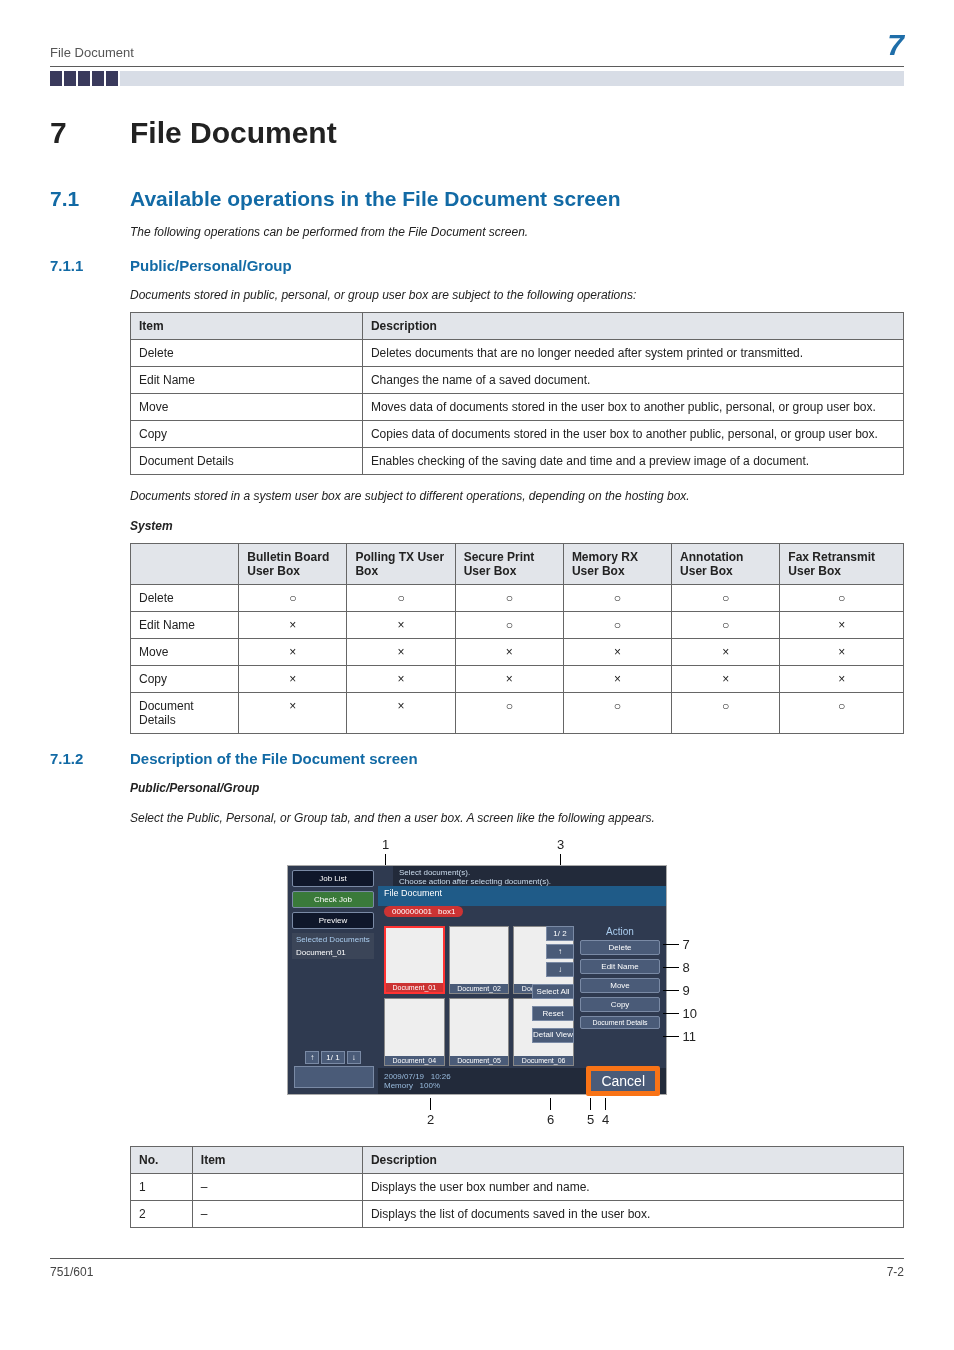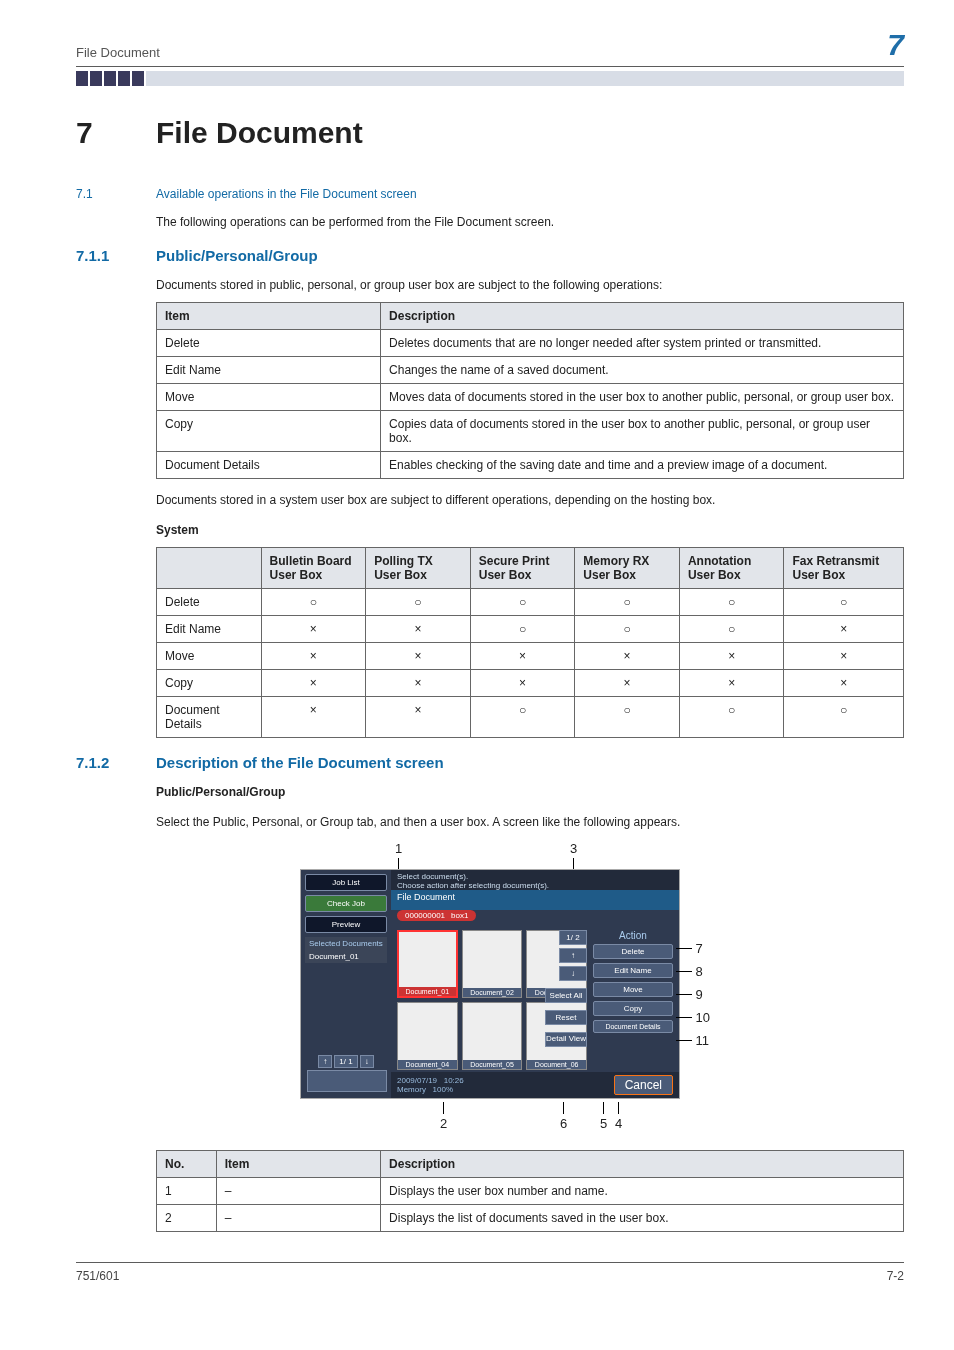--- a/index.html
+++ b/index.html
@@ -5,21 +5,21 @@
   body {
     margin: 0;
     font-family: Arial, Helvetica, sans-serif;
     font-size: 12px;
     color: #222;
     background: #fff;
   }
   .page {
     width: 954px;
     margin: 0 auto;
-    padding: 30px 50px 40px 76px;
+    padding: 30px 50px 40px 50px;
     box-sizing: border-box;
     position: relative;
   }
   .barwrap {
     height: 15px;
     display: flex;
     margin-bottom: 8px;
   }
   .bar-dark { background: #3a3a5c; width: 12px; height: 15px; margin-right: 2px; }
   .bar-light { background: #d8dde6; flex: 1; height: 15px; }
@@ -44,33 +44,33 @@
   }
   h1.chapter {
     margin: 30px 0 20px 0;
     font-weight: bold;
     font-size: 30px;
     color: #222;
   }
   .chapter .num { display:inline-block; width: 80px; }
   h2.sec {
     color: #126aa5;
-    font-size: 12px;
+    font-size: 21px;
     margin: 37px 0 10px 0;
-    font-weight: normal;
+    font-weight: bold;
   }
   h2.sec .num { display:inline-block; width: 80px; }
   h3.sub {
     color: #126aa5;
     font-size: 15px;
     margin: 16px 0 8px 0;
     font-weight: bold;
   }
   h3.sub .num { display:inline-block; width: 80px; }
-  .bodytxt { margin-left: 80px; margin-bottom: 8px; line-height: 1.5; }
+  .bodytxt { margin-left: 80px; margin-bottom: 8px; line-height: 1.5; font-style: italic; }
   .bold { font-weight: bold; }
   table.tbl {
     border-collapse: collapse;
     width: calc(100% - 80px);
     margin-left: 80px;
     margin-bottom: 12px;
     font-size: 12px;
   }
   table.tbl th, table.tbl td {
     border: 1px solid #666;
@@ -121,21 +121,21 @@
     background: #0f172a; border:1px solid #7a8aa5;
     padding:3px 4px; margin-bottom:4px; border-radius:2px;
     font-size:8px; text-align:center; color:#fff;
   }
   .panel .btn.green { background:#3a7a3a; }
   .panel .selheader {
     background:#3b4558; padding:2px 4px; font-size:8px; color:#aaccee;
     margin-top:2px;
   }
   .panel .topmsg {
-    position:absolute; left:90px; top:0; right:0; height:20px;
+    position:absolute; left:105px; top:0; right:0; height:20px;
     background:#222a3a; padding:2px 6px; font-size:8px; color:#cde;
   }
   .panel .tabbar {
     position:absolute; left:90px; top:20px; right:0; height:16px;
     background:#1f5b88; color:#fff; padding:2px 6px; font-size:9px;
   }
   .panel .boxlabel {
     position:absolute; left:96px; top:40px;
     background:#c33; color:#fff; padding:1px 8px; border-radius:8px;
     font-size:8px; display:flex; align-items:center;
@@ -171,22 +171,22 @@
   .panel .selall { position:absolute; right:92px; top:118px; width:40px;
     background:#4a5b78; border:1px solid #7a8aa5; color:#fff; font-size:8px; text-align:center; padding:2px 0;}
   .panel .detailv { position:absolute; right:92px; top:162px; width:40px;
     background:#4a5b78; border:1px solid #7a8aa5; color:#fff; font-size:8px; text-align:center; padding:2px 0; line-height:1.1;}
   .panel .footer {
     position:absolute; left:90px; bottom:0; right:0; height:22px;
     background:#222a3a; color:#9bd; font-size:8px; padding:2px 6px;
     display:flex; justify-content:space-between; align-items:center;
   }
   .panel .cancel {
-    background:#4a5b78; border:1px solid #f97316; color:#fff;
-    padding:2px 10px; border-radius:2px; font-size:12px;
+    background:#4a5b78; border:5px solid #f97316; color:#fff;
+    padding:2px 10px; border-radius:2px; font-size:14px;
   }
   .panel .minipager {
     position:absolute; left:6px; bottom:30px; width:78px;
     display:flex; align-items:center; justify-content:center; gap:2px;
   }
   .panel .minipager .mp { background:#4a5b78; color:#fff; font-size:8px; padding:1px 4px; border:1px solid #7a8aa5;}
   .panel .minithumb { position:absolute; left:6px; bottom:6px; width:78px; height:20px;
     background:#4a5b78; border:1px solid #7a8aa5;}
 
   .footerline {

